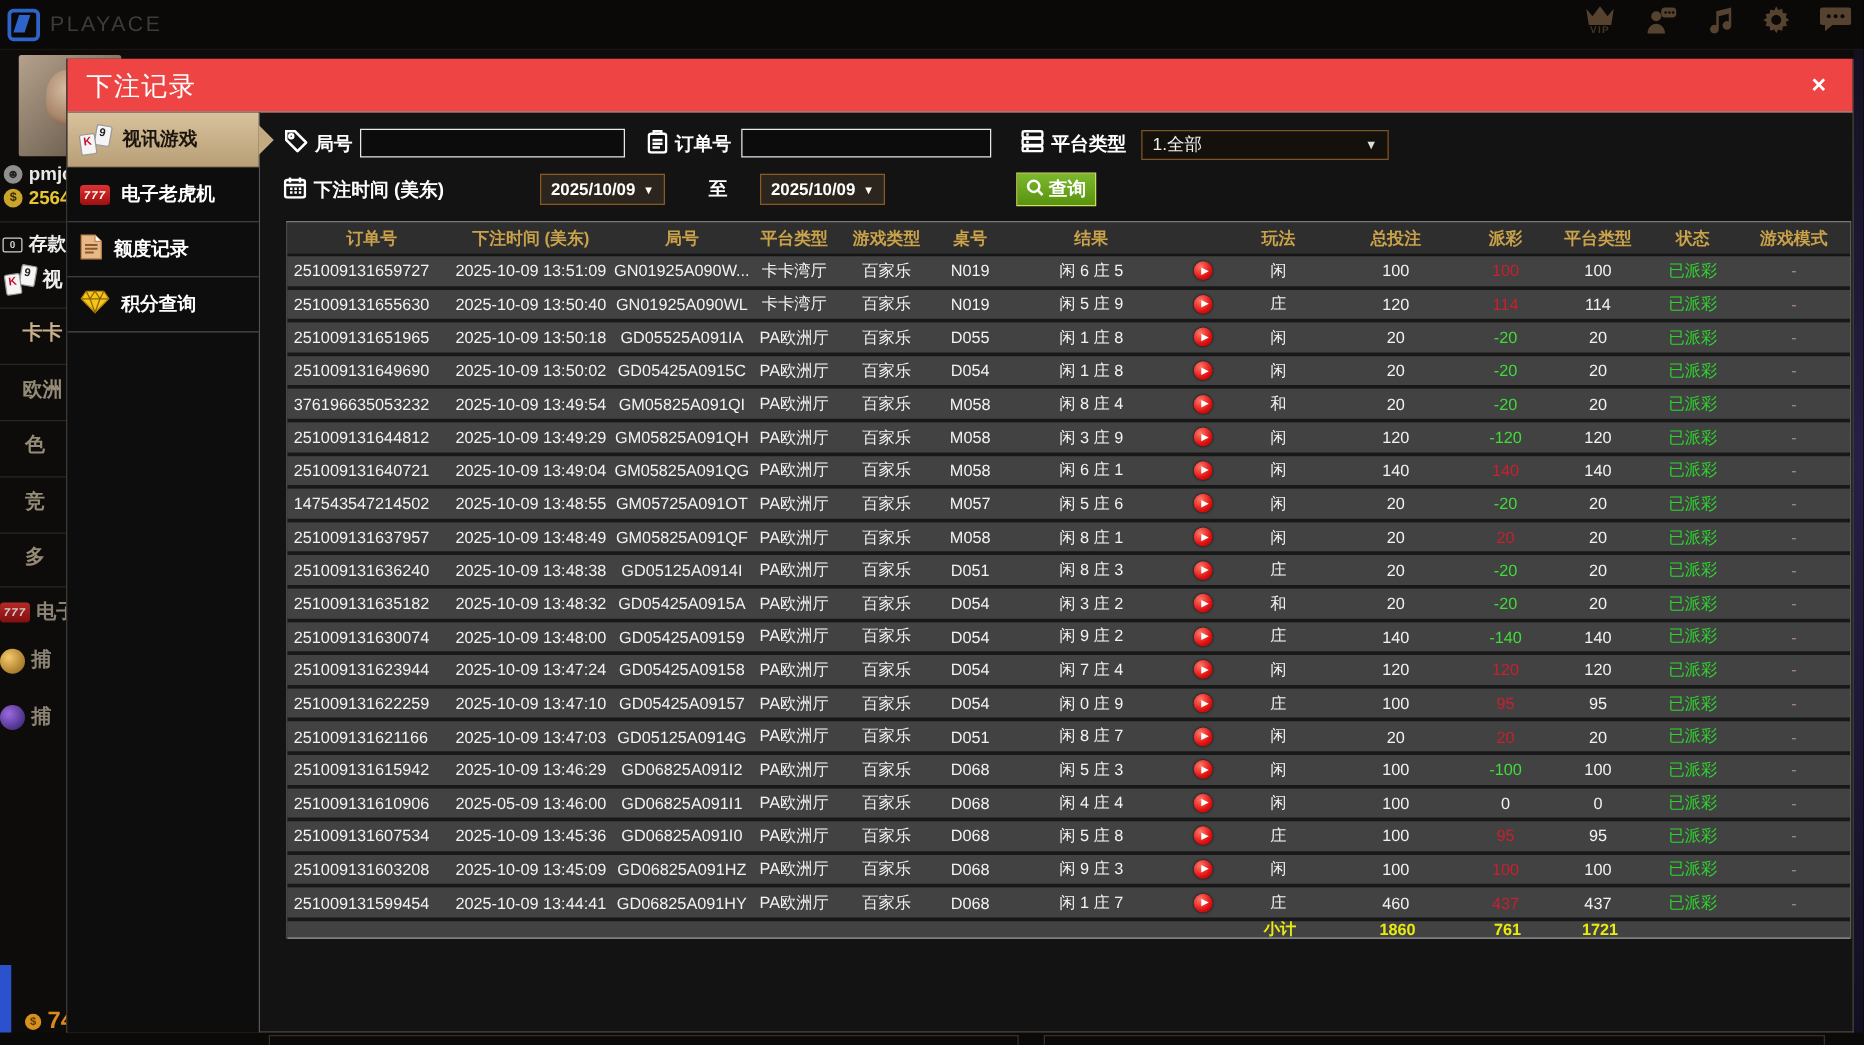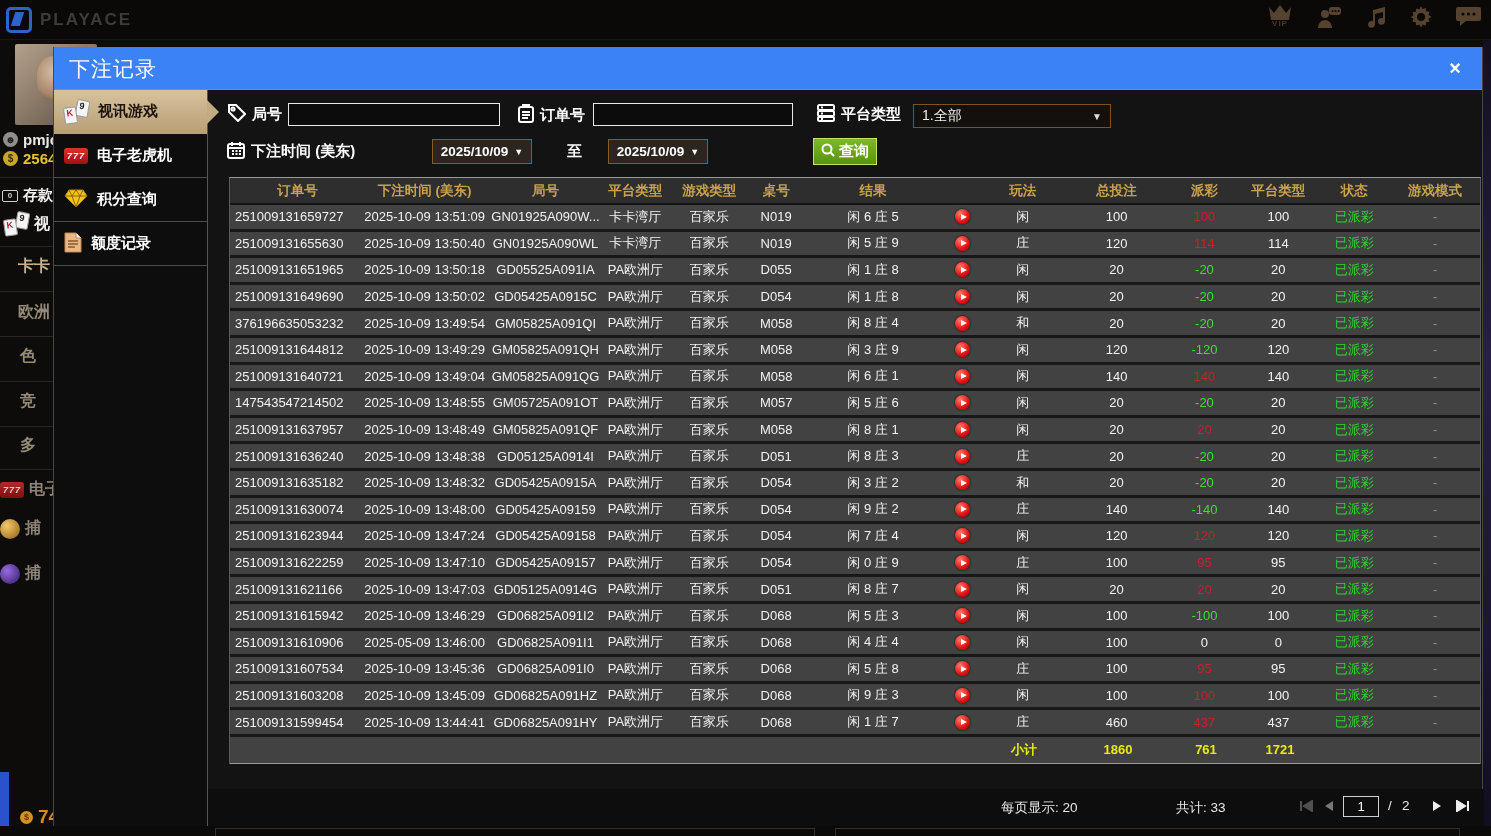--- a/index.html
+++ b/index.html
@@ -4,41 +4,41 @@
 <style>
 *{margin:0;padding:0;box-sizing:border-box}
 html,body{background:#000;font-family:"Liberation Sans","DejaVu Sans",sans-serif}
 .screen{position:relative;width:1491px;height:836px;background:#0d0c0a;overflow:hidden}
 
 
 .topbar{position:absolute;left:0;top:0;width:1491px;height:40px;background:#0a0908;border-bottom:1px solid #191612;z-index:3}
 .brand{position:absolute;left:6px;top:7px;display:flex;align-items:center;gap:8px}
 .brand-mark{width:26px;height:26px;border-radius:5px;border:3px solid #2e63c9;background:#0a0908;position:relative}
 .brand-mark::after{content:"";position:absolute;left:4px;top:2px;width:9px;height:14px;background:#2e63c9;transform:skewX(-18deg)}
-.brand-text{font-size:17px;font-weight:bold;letter-spacing:2px;color:#3c3c3c}
-.top-icons{position:absolute;right:10px;top:5px;display:flex;align-items:center;gap:24px}
+.brand-text{font-size:17px;font-weight:normal;letter-spacing:2px;color:#3c3c3c}
+.top-icons{position:absolute;right:10px;top:5px;display:flex;align-items:flex-start;gap:24px}
 .tico{display:flex;flex-direction:column;align-items:center;color:#554330;cursor:pointer}
 .tico svg{fill:#554330}
 .vip-label{font-size:8px;font-weight:bold;color:#453624;letter-spacing:1px;margin-top:-1px}
 
 
 .bgitem{position:absolute;z-index:1;white-space:nowrap;display:flex;align-items:center;gap:5px}
 .avatar{position:absolute;left:15px;top:44px;width:82px;height:81px;z-index:1;border-radius:2px;
  background:linear-gradient(135deg,#b5a18d 0%,#8d7c6a 45%,#574c3f 100%)}
 .avatar::after{content:"";position:absolute;left:22px;top:12px;width:36px;height:44px;border-radius:45% 45% 40% 40%;background:radial-gradient(circle at 50% 35%,#d9c0a5,#a8866b 70%,#6b523d)}
 .bg-sep{position:absolute;left:0;width:53px;height:1px;background:#2a261f;z-index:1}
 .ic-round{width:15px;height:15px;border-radius:50%;display:inline-flex;align-items:center;justify-content:center;font-size:10px;font-weight:bold}
 .bg-blue{position:absolute;left:0;top:772px;width:9px;height:64px;background:#2b52cc;z-index:1}
 .right-strip{position:absolute;right:0;top:40px;width:8px;height:796px;z-index:1;background:linear-gradient(#141020,#271f45 40%,#1c1633 75%,#120e20)}
 .bottom-strip{position:absolute;left:0;top:826px;width:1491px;height:10px;background:#0b0a09;z-index:1}
 .bottom-box{position:absolute;top:828px;height:8px;border:1px solid #363128;border-bottom:none;z-index:1}
 
 
 .modal{position:absolute;left:53px;top:47px;width:1430px;height:779px;background:#131313;z-index:5;border:1px solid #4a463e;border-top:none}
-.title-bar{position:absolute;left:0;top:0;width:100%;height:43px;background:#3b82f6;border-bottom:1px solid #8a8a8a}
+.title-bar{position:absolute;left:0;top:0;width:100%;height:43px;background:#ef4444;border-bottom:1px solid #8a8a8a}
 .modal-title{position:absolute;left:15px;top:8px;font-size:21px;color:#fff;letter-spacing:1px}
 .close-x{position:absolute;right:16px;top:10px;width:22px;height:22px;color:#fff;font-size:20px;font-weight:bold;display:flex;align-items:center;justify-content:center;cursor:pointer}
 
 
 .side-menu{position:absolute;left:0;top:43px;width:154px;height:736px;background:#0d0d0d;border-right:1px solid #555}
 .side-item{position:relative;height:44px;display:flex;align-items:center;gap:9px;padding-left:10px;border-bottom:1px solid #4d4d4d;color:#fff;font-size:15px;font-weight:bold;cursor:pointer;background:#0d0d0d}
 .side-item.selected{background:linear-gradient(#d8c29c,#b89f77);color:#1b150d;border-bottom:1px solid #b89f77}
 .side-item.selected::after{content:"";position:absolute;right:-12px;top:50%;margin-top:-12px;border:12px solid transparent;border-left:12px solid #c3aa81;border-right:none}
 
 .cards-ic{position:relative;width:25px;height:24px;flex:none}
@@ -74,21 +74,21 @@
 .hcell{color:#c9a24a;font-weight:bold;font-size:13.5px}
 .co{width:130px;justify-content:flex-start;padding-left:5px}
 .ct{width:130px}.cr{width:112px}.cp{width:68px}.cg{width:80px}.cn{width:54px}
 .cs{width:140px}.cy{width:40px}.cm{width:80px}.cb{width:108px}.cx{width:68px}
 .cv{width:80px}.cst{width:72px}.cmd{width:90px}
 .pay-pos{color:#c5212e}.pay-neg{color:#3fdc3a}.pay-zero{color:#f2f2f2}
 .st-green{color:#2fd32f}
 .dim{color:#a98383}
 .play-btn{width:15px;height:15px;border-radius:50%;background:radial-gradient(circle at 35% 30%,#ff7a6a,#e01010 60%,#a30000);display:flex;align-items:center;justify-content:center;cursor:pointer;box-shadow:0 0 2px #000}
 .play-btn::after{content:"";border-left:6px solid #fff;border-top:3.5px solid transparent;border-bottom:3.5px solid transparent;margin-left:2px}
-.sumrow{display:flex;align-items:flex-start;height:27px;background:#424242;border-bottom:2px solid #181818}
+.sumrow{display:flex;align-items:flex-start;height:14px;background:#424242;border-bottom:2px solid #181818}
 .sumrow:last-child{border-bottom:1px solid #9a9a9a}
 .sumspacer{width:754px}
 .sumtext{color:#e9ea10;font-weight:bold}
 
 
 .mfooter{position:absolute;left:154px;top:742px;width:1276px;height:37px;background:#0d0d0d}
 .fitem{position:absolute;color:#e8e8e8;font-size:13.5px;white-space:nowrap}
 .pgbtn{position:absolute;width:18px;height:18px;display:flex;align-items:center;justify-content:center;cursor:pointer}
 .pagebox{position:absolute;width:36px;height:21px;border:1px solid #d0d0d0;background:#0d0d0d;color:#fff;font-size:13px;display:flex;align-items:center;justify-content:center}
 </style>
@@ -216,37 +216,37 @@
             <span class="cd b">9</span>
             <span class="cd f">K</span>
           </span>
         <span>视讯游戏</span>
       </div>
       <div class="side-item">
         <span class="slot-ic">777</span>
         <span>电子老虎机</span>
       </div>
       <div class="side-item">
-        <span class="gem-ic">
-          <svg width="24" height="19" viewBox="0 0 24 19">
-              <path d="M5 1h14l4 6-11 11L1 7z" fill="#f5c518" stroke="#b8860b"></path>
-              <path d="M5 1l3 6 4-6 4 6 3-6M1 7h22M8 7l4 11 4-11" stroke="#8a6508" fill="none"></path>
-            </svg>
-        </span>
-        <span>积分查询</span>
-      </div>
-      <div class="side-item">
         <span class="doc-ic">
           <svg width="18" height="21" viewBox="0 0 18 21">
               <path d="M1 1h11l5 5v14H1z" fill="#e8b888" stroke="#c08850"></path>
               <path d="M12 1v5h5" fill="#fff" stroke="#c08850"></path>
               <path d="M4 9h10M4 12h10M4 15h7" stroke="#8a5a2a" stroke-width="1.5"></path>
             </svg>
         </span>
         <span>额度记录</span>
+      </div>
+      <div class="side-item">
+        <span class="gem-ic">
+          <svg width="24" height="19" viewBox="0 0 24 19">
+              <path d="M5 1h14l4 6-11 11L1 7z" fill="#f5c518" stroke="#b8860b"></path>
+              <path d="M5 1l3 6 4-6 4 6 3-6M1 7h22M8 7l4 11 4-11" stroke="#8a6508" fill="none"></path>
+            </svg>
+        </span>
+        <span>积分查询</span>
       </div>
     </div>
 
     <div class="flabel" style="left:174px;top:57px">
       <span class="fic"><svg width="18" height="18" viewBox="0 0 18 18">
             <path d="M1 8V1h7l9 9-7 7z"></path>
             <circle cx="5" cy="5" r="1.6"></circle>
           </svg></span>
       <span>局号</span>
     </div>
@@ -697,42 +697,15 @@
   </div>
       <div class="sumrow">
         <div class="sumspacer"></div>
         <div class="cell cm sumtext">小计</div>
         <div class="cell cb sumtext">1860</div>
         <div class="cell cx sumtext">761</div>
         <div class="cell cv sumtext">1721</div>
       </div>
     </div>
 
-    <div class="mfooter">
-      <div class="fitem" style="left:793px;top:10px">每页显示: 20</div>
-      <div class="fitem" style="left:968px;top:10px">共计: 33</div>
-      <div class="pgbtn" style="left:1090px;top:8px">
-        <svg width="14" height="12" viewBox="0 0 14 12">
-            <path d="M1 1v10M12 1L4 6l8 5z" fill="#4f4f4f" stroke="#4f4f4f" stroke-width="2"></path>
-          </svg>
-      </div>
-      <div class="pgbtn" style="left:1112px;top:8px">
-        <svg width="10" height="12" viewBox="0 0 10 12">
-            <path d="M9 1L1 6l8 5z" fill="#777"></path>
-          </svg>
-      </div>
-      <div class="pagebox" style="left:1135px;top:7px">1</div>
-      <div class="fitem" style="left:1180px;top:9px">/</div>
-      <div class="fitem" style="left:1194px;top:9px">2</div>
-      <div class="pgbtn" style="left:1220px;top:8px">
-        <svg width="10" height="12" viewBox="0 0 10 12">
-            <path d="M1 1l8 5-8 5z" fill="#eee"></path>
-          </svg>
-      </div>
-      <div class="pgbtn" style="left:1245px;top:8px">
-        <svg width="14" height="12" viewBox="0 0 14 12">
-            <path d="M2 1l8 5-8 5zM13 1v10" fill="#eee" stroke="#eee" stroke-width="2"></path>
-          </svg>
-      </div>
-    </div>
   </div>
 
 </div>
 
 </body></html>

